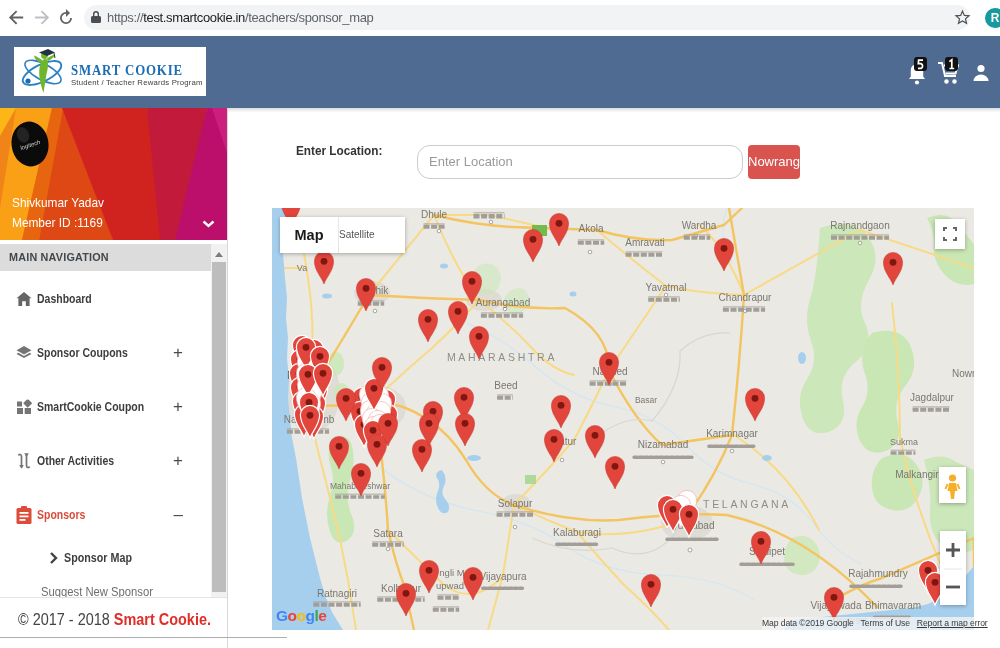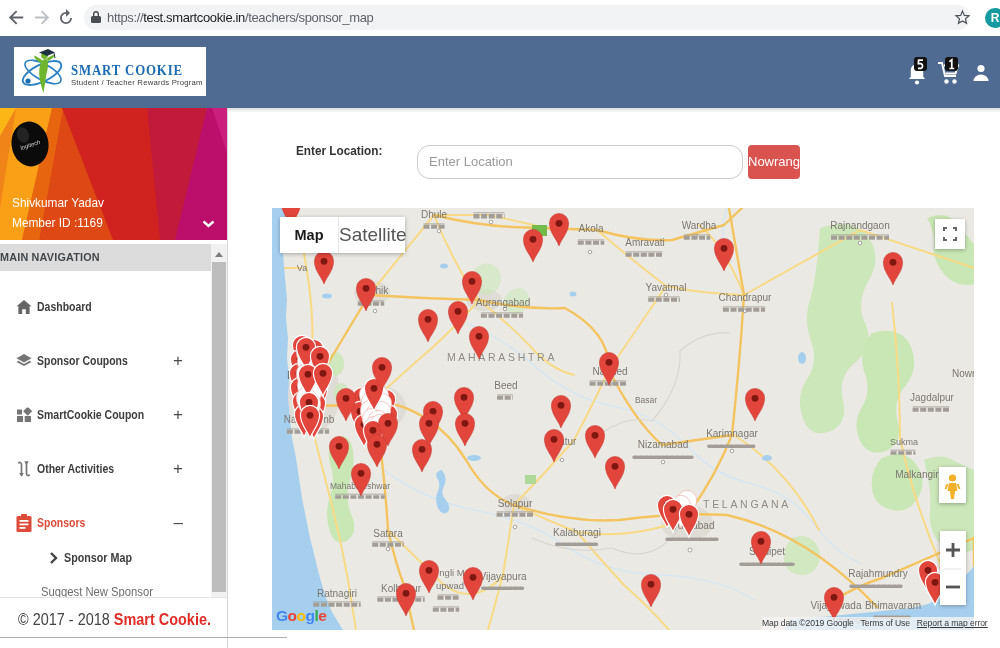--- a/index.html
+++ b/index.html
@@ -21,22 +21,22 @@
 #logosub { position:absolute; left:57px; top:31px; font-size:8px; letter-spacing:0.2px; color:#3d3d3d; transform:scaleX(0.97); transform-origin:left center; white-space:nowrap; }
 .hicon { position:absolute; top:0; }
 .badge { position:absolute; background:#111; color:#fff; font-size:10px; font-weight:bold; border-radius:3px; width:13px; height:14px; text-align:center; line-height:14px; }
 
 
 #sidebar { position:absolute; left:0; top:108px; width:228px; height:540px; background:#fff; border-right:1px solid #d8d8d8; }
 #profile { position:absolute; left:0; top:0; width:227px; height:132px; overflow:hidden; }
 #pname { position:absolute; left:12px; top:87px; color:#fff; font-size:13.2px; transform:scaleX(0.9); transform-origin:left center; }
 #pmember { position:absolute; left:12px; top:107px; color:#fff; font-size:13.2px; transform:scaleX(0.9); transform-origin:left center; }
 #pchev { position:absolute; left:202px; top:112px; }
-#mainnav { position:absolute; left:0; top:136px; width:211px; height:27px; background:#dcdcdc; color:#42474b; font-size:10.8px; font-weight:bold; line-height:27px; letter-spacing:0.2px; }
-ul.menu { position:absolute; left:0; top:172px; width:194px; list-style:none; }
+#mainnav { position:absolute; left:0; top:136px; width:211px; height:27px; background:#dcdcdc; color:#42474b; font-size:10.8px; font-weight:bold; line-height:27px; padding-left:9px; letter-spacing:0.2px; }
+ul.menu { position:absolute; left:0; top:164px; width:194px; list-style:none; }
 ul.menu li { position:relative; height:54px; }
 ul.menu li .mico { position:absolute; left:15px; top:50%; transform:translateY(-50%); width:18px; text-align:center; }
 ul.menu li .mtxt { position:absolute; left:37px; top:50%; transform:translateY(-50%) scaleX(0.86); transform-origin:left center; font-size:12.2px; font-weight:bold; color:#3d3d3d; }
 ul.menu li .msign { position:absolute; right:11px; top:50%; transform:translateY(-50%); font-size:17px; color:#4a4a4a; font-weight:normal; }
 ul.menu li.red .mtxt { color:#dd4b39 !important; }
 #smap { position:absolute; left:0; top:443px; width:211px; font-size:12.2px; font-weight:bold; color:#3d3d3d; }
 #smap span { transform:scaleX(0.88); transform-origin:left center; display:inline-block; }
 #ssug { position:absolute; left:41px; top:477px; width:211px; font-size:12.5px; color:#6e6e6e; transform:scaleX(0.9); transform-origin:left center; }
 
 #sbtrack { position:absolute; left:211px; top:136px; width:16px; height:353px; background:#f1f1f1; }
@@ -517,21 +517,21 @@
 <use href="#pin" x="201" y="392"></use>
 <use href="#pin" x="134" y="408"></use>
 <use href="#pin" x="489" y="356"></use>
 <use href="#pin" x="379" y="399"></use>
 <use href="#pin" x="562" y="412"></use>
 <use href="#pin" x="74" y="213"></use>
 </svg>
 
 <div style="position:absolute;left:8px;top:9px;width:125px;height:36px;background:#fff;box-shadow:0 1px 4px rgba(0,0,0,0.3);"></div>
 <div style="position:absolute;left:8px;top:9px;width:58px;height:36px;font-size:14.5px;font-weight:600;color:#1a1a1a;text-align:center;line-height:36px;">Map</div>
-<div style="position:absolute;left:66px;top:9px;width:67px;height:36px;font-size:19px;color:#565656;text-align:center;line-height:36px;border-left:1px solid #e6e6e6;">Satellite</div>
+<div style="position:absolute;left:66px;top:9px;width:67px;height:36px;font-size:10px;color:#565656;line-height:36px;border-left:1px solid #e6e6e6;">Satellite</div>
 <div style="position:absolute;left:663px;top:11px;width:30px;height:30px;background:#fff;box-shadow:0 1px 4px rgba(0,0,0,0.3);">
 <svg width="30" height="30" viewBox="0 0 30 30">
           <path d="M9 12 V9 h3 M18 9 h3 v3 M21 18 v3 h-3 M12 21 H9 v-3" fill="none" stroke="#666" stroke-width="2"></path>
         </svg>
 </div>
 <div style="position:absolute;left:667px;top:259px;width:27px;height:36px;background:#fff;box-shadow:0 1px 4px rgba(0,0,0,0.3);">
 <svg width="27" height="36" viewBox="0 0 27 36">
           <circle cx="13.5" cy="11" r="3.6" fill="#f4b029"></circle>
           <path d="M10 16 h7 l1.5 8 h-2.5 l-1 8 h-3 l-1 -8 h-2.5 z" fill="#f4b029"></path>
           <path d="M8.5 17 l-2 5 M18.5 17 l2 5" stroke="#f4b029" stroke-width="2"></path>

